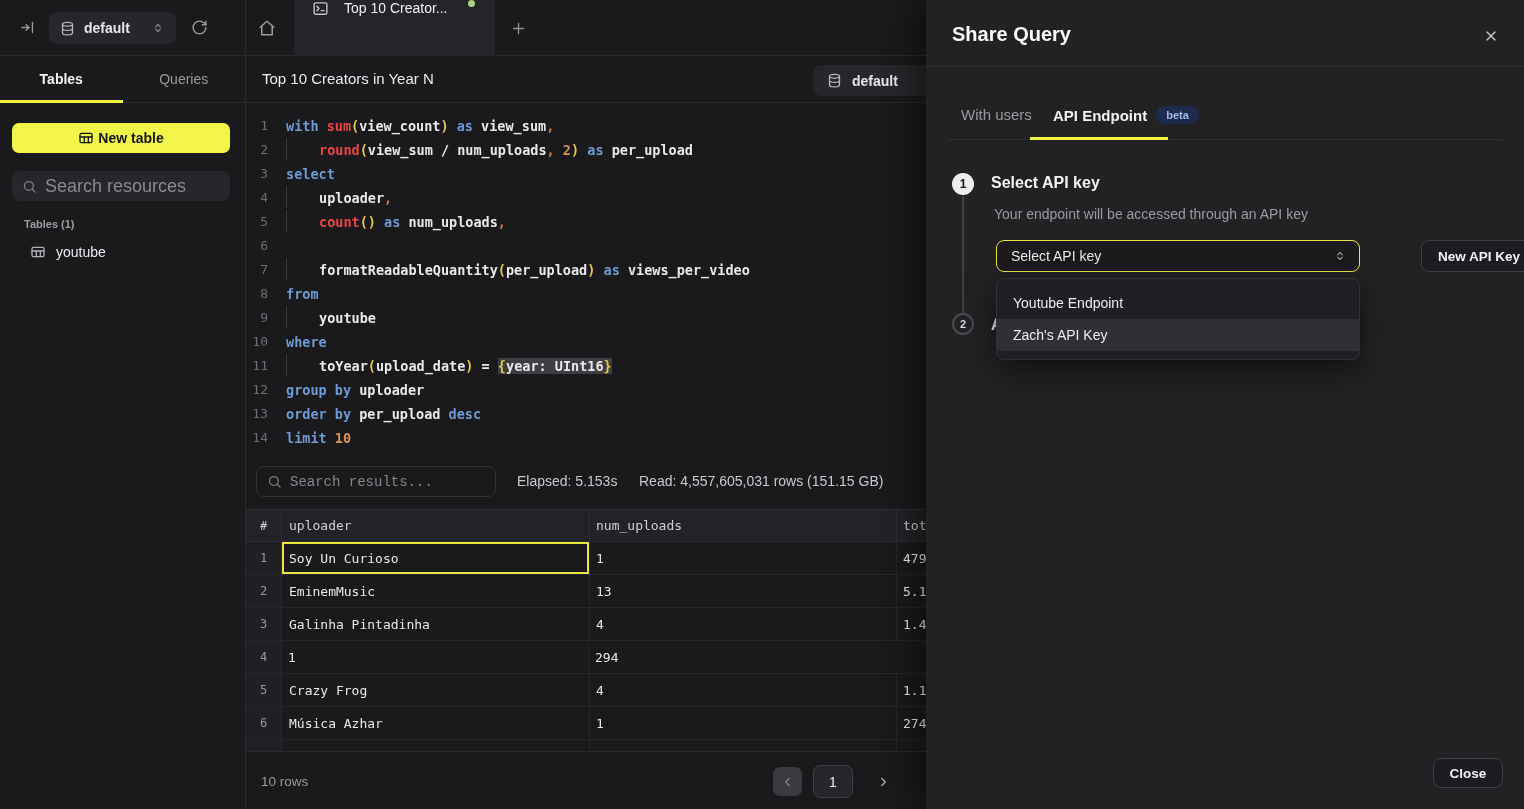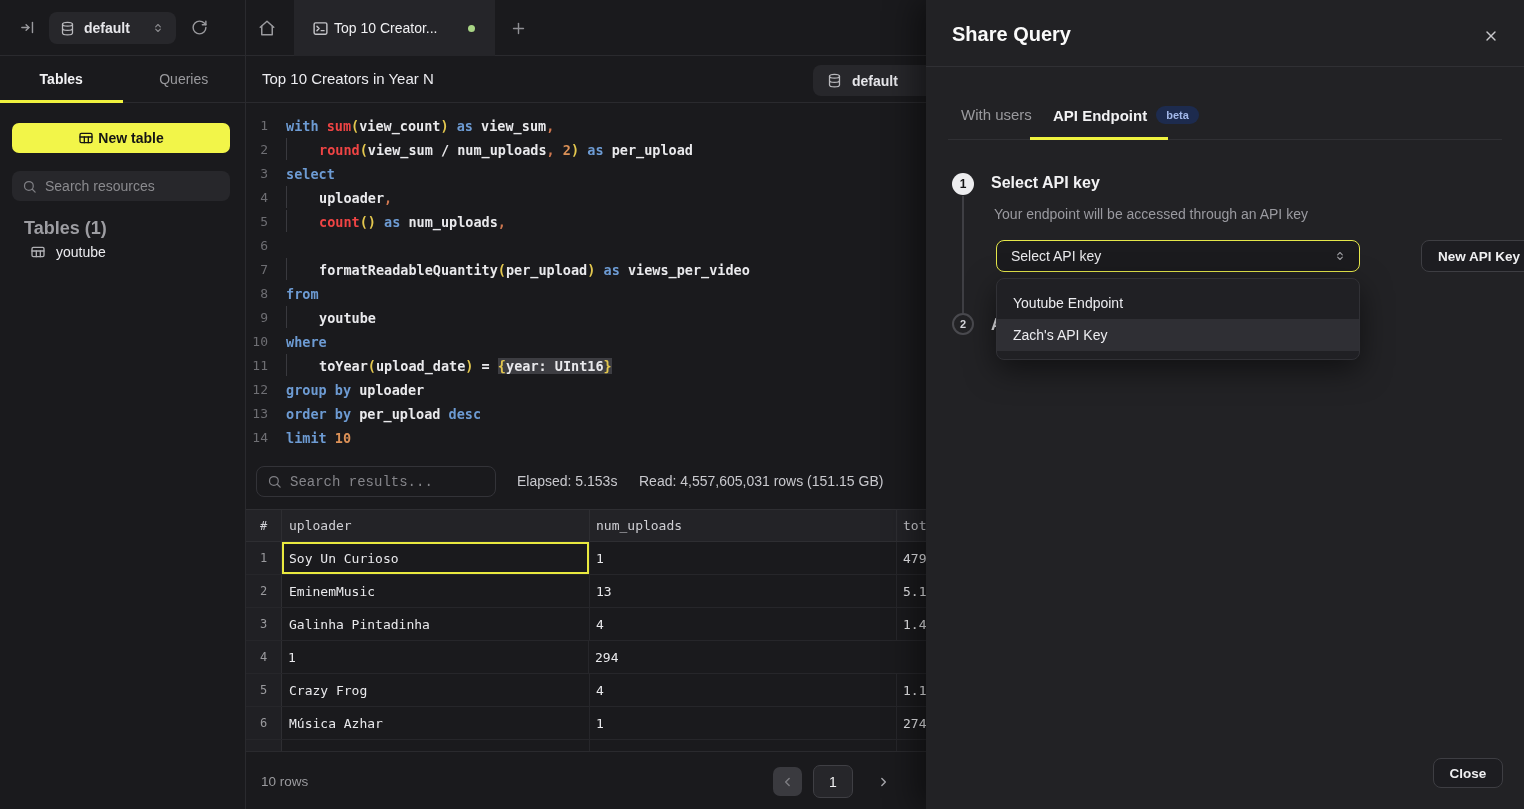--- a/index.html
+++ b/index.html
@@ -12,37 +12,37 @@
   .topbar { position:absolute; left:0; top:0; width:100%; height:56px; border-bottom:1px solid #2a2a2e; }
   .topbar-left { position:absolute; left:0; top:0; width:246px; height:56px; border-right:1px solid #2a2a2e; }
   .icon-btn { color:#9a9a9e; background:none; border:none; cursor:pointer; }
   .collapse-btn { position:absolute; left:19px; top:19px; }
   .db-pill { position:absolute; left:49px; top:12px; width:127px; height:32px; background:#27272b; border-radius:8px; display:flex; align-items:center; padding:0 11px; gap:9px; cursor:pointer; }
   .db-pill .db-ic { color:#b8b8bc; }
   .db-pill .db-label { font-size:14px; color:#e6e6ea; font-weight:600; flex:1; }
   .db-pill .chev { color:#8a8a8e; }
   .refresh-btn { position:absolute; left:191px; top:19px; }
   .home-btn { position:absolute; left:258px; top:19px; }
-  .editor-tab { position:absolute; left:294px; top:0; width:201px; height:56px; background:#252529; display:flex; align-items:center; padding:0 20px 0 18px; gap:5px; cursor:pointer; }
+  .editor-tab { position:absolute; left:294px; top:0; width:201px; height:56px; background:#252529; display:flex; align-items:flex-start; padding:0 20px 0 18px; gap:15px; cursor:pointer; }
   .editor-tab .term-ic { color:#c3c3c7; }
   .editor-tab .tab-title { font-size:14px; color:#f0f0f2; white-space:nowrap; overflow:hidden; }
   .status-dot { width:7px; height:7px; border-radius:50%; background:#a9d585; margin-left:auto; flex:none; }
   .new-tab-btn { position:absolute; left:510px; top:20px; color:#8f8f94; }
 
   
   .sidebar { position:absolute; left:0; top:56px; width:246px; bottom:0; border-right:1px solid #2a2a2e; }
   .sidebar-tabs { height:47px; border-bottom:1px solid #2a2a2e; display:flex; }
   .sidebar-tab { flex:1; display:flex; align-items:center; justify-content:center; font-size:14px; color:#9a9a9e; position:relative; cursor:pointer; }
   .sidebar-tab.active { color:#f2f2f4; font-weight:600; }
   .sidebar-tab.active::after { content:""; position:absolute; left:0; right:0; bottom:-1px; height:3px; background:#eff23f; }
   .new-table-btn { position:absolute; left:12px; top:67px; width:218px; height:30px; background:#f2f549; border:none; border-radius:7px; color:#141414; font-size:14px; font-weight:600; display:flex; align-items:center; justify-content:center; gap:4px; cursor:pointer; font-family:inherit; }
   .sidebar-search { position:absolute; left:12px; top:115px; width:218px; height:30px; background:#27272b; border-radius:8px; display:flex; align-items:center; padding:0 10px; gap:8px; color:#7f7f84; }
-  .sidebar-search input { background:transparent; border:none; outline:none; color:#fdba74; font-size:14px; width:100%; font-family:inherit; }
+  .sidebar-search input { background:transparent; border:none; outline:none; color:#fdba74; font-size:18px; width:100%; font-family:inherit; }
   .sidebar-search input::placeholder { color:#8a8a8e; }
-  .tables-label { position:absolute; left:24px; top:162px; font-size:18px; font-weight:600; color:#9d9da2; }
+  .tables-label { position:absolute; left:24px; top:162px; font-size:11px; font-weight:600; color:#9d9da2; }
   .table-item { position:absolute; left:30px; top:188px; display:flex; align-items:center; gap:10px; font-size:14px; color:#ececf0; cursor:pointer; }
   .table-item .tbl-ic { color:#b0b0b4; }
 
   
   .main { position:absolute; left:246px; top:56px; width:680px; bottom:0; }
   .main-header { height:47px; border-bottom:1px solid #2a2a2e; position:relative; }
   .query-title { position:absolute; left:16px; top:14px; font-size:15px; color:#ececf0; }
   .main-db-pill { position:absolute; left:567px; top:9px; width:145px; height:31px; background:#27272b; border-radius:8px; display:flex; align-items:center; padding:0 14px; gap:10px; cursor:pointer; }
   .main-db-pill .db-ic { color:#b8b8bc; }
   .main-db-pill .db-label { font-size:14px; color:#e6e6ea; font-weight:600; }

